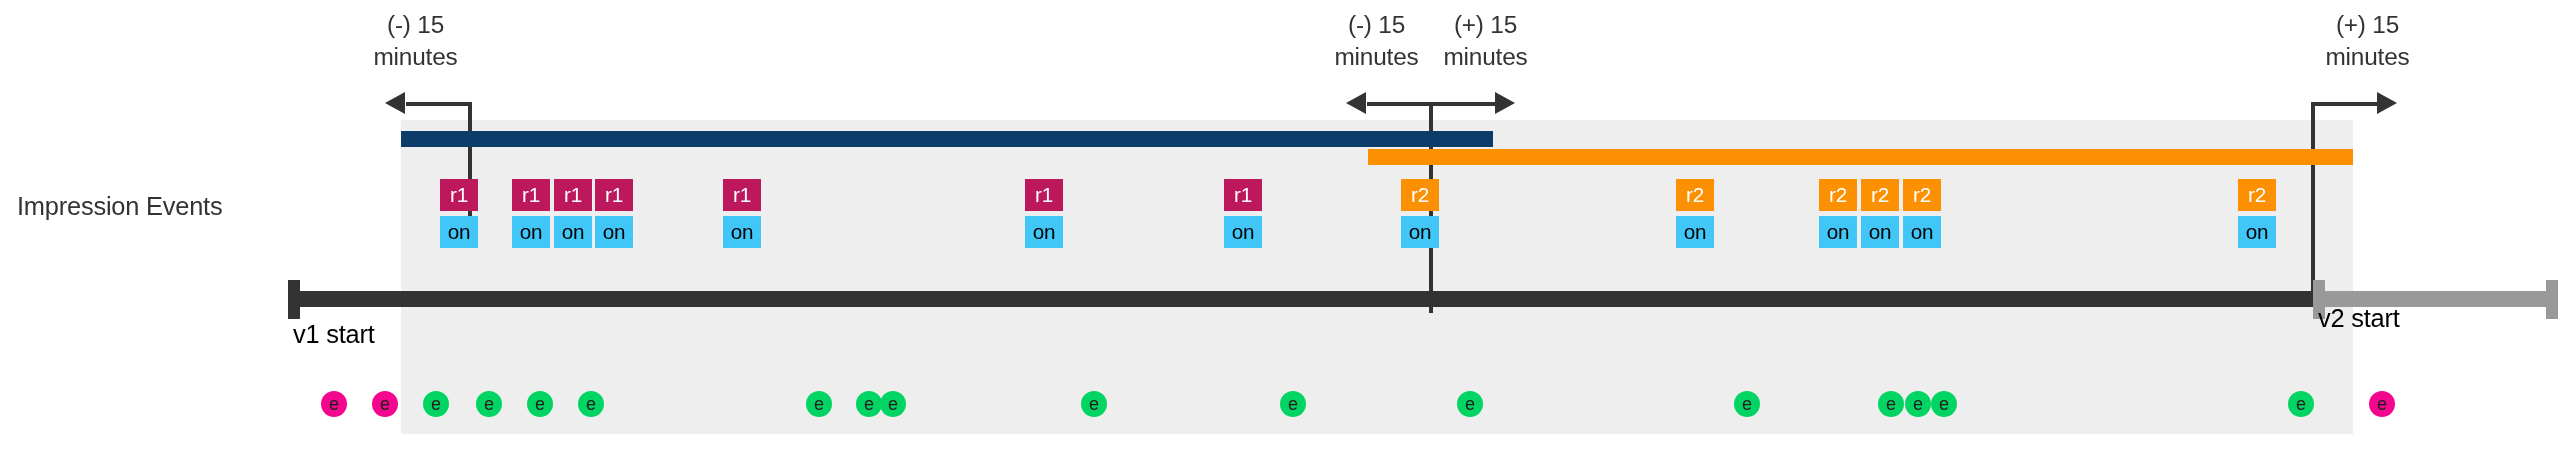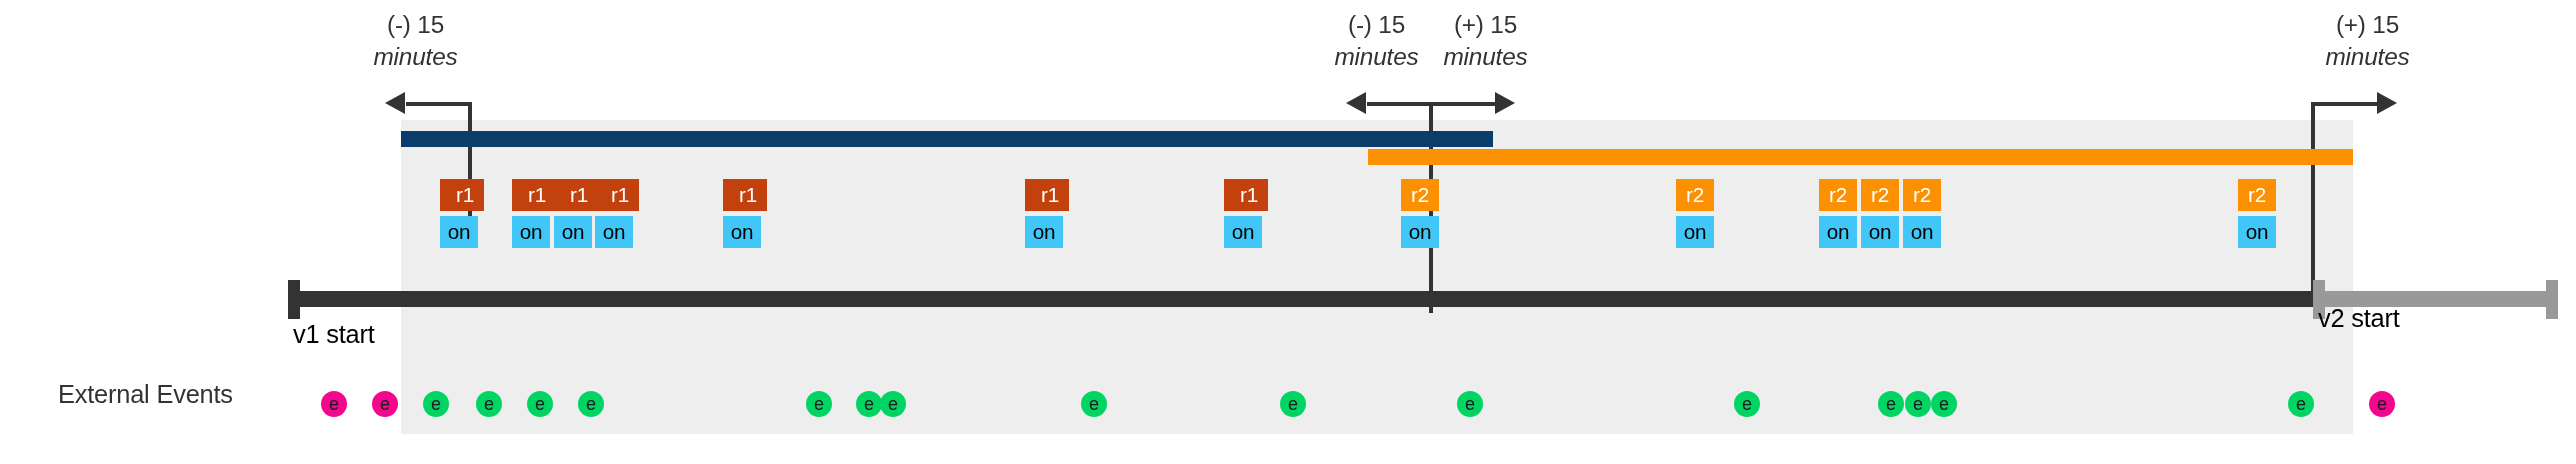--- a/index.html
+++ b/index.html
@@ -39,21 +39,21 @@
   .annot {
     position: absolute;
     font-size: 24.4px;
     line-height: 32px;
     color: #333333;
     text-align: center;
     white-space: nowrap;
     letter-spacing: -0.2px;
   }
   .annot .l1 { display: block; }
-  .annot .l2 { display: block; font-style: italic; }
+  .annot .l2 { display: block; }
 
   
   .range-bar {
     position: absolute;
     height: 16px;
   }
   .bar-v1 { background: #0c3c69; }
   .bar-v2 { background: #fb9102; }
 
   
@@ -82,21 +82,21 @@
   
   .badge {
     position: absolute;
     width: 38px;
     height: 32px;
     line-height: 32px;
     text-align: center;
     font-size: 20.7px;
     letter-spacing: -0.3px;
   }
-  .badge-r1 { background: #c2410c; color: #ffffff; padding-left: 6px; }
+  .badge-r1 { background: #be185d; color: #ffffff; }
   .badge-r2 { background: #fb9102; color: #ffffff; }
   .badge-on { background: #41c7f7; color: #000000; }
 
   
   .tl-bar {
     position: absolute;
     height: 16px;
   }
   .tl-v1 { background: #333333; }
   .tl-v2 { background: #999999; }
@@ -130,22 +130,22 @@
   .edot-in  { background: #00d563; }
   .edot-out { background: #f5068f; }
 </style>
 </head>
 <body>
 
 <div id="stage">
 
   <div class="shaded-band" id="shadedBand" style="left: 401px; width: 1952px; top: 120px; height: 314px;"></div>
 
-
-  <div class="row-label" id="labelExternal" style="left: 58px; top: 380px;">External Events</div>
+  <div class="row-label" id="labelImpression" style="left: 17px; top: 192px;">Impression Events</div>
+
 
   <div id="annotLayer">
       <div class="annot" style="top: 9.4px; width: 207px; left: 312px;">
         <span class="l1">(-) 15</span>
         <span class="l2">minutes</span>
       </div>
       <div class="leader-h" style="top: 102px; left: 406px; width: 64px;"></div>
       <div class="arrow-head arrow-left" style="top: 92px; left: 385px;"></div>
       <div class="annot" style="top: 9.4px; width: 207px; left: 1273px;">
         <span class="l1">(-) 15</span>

